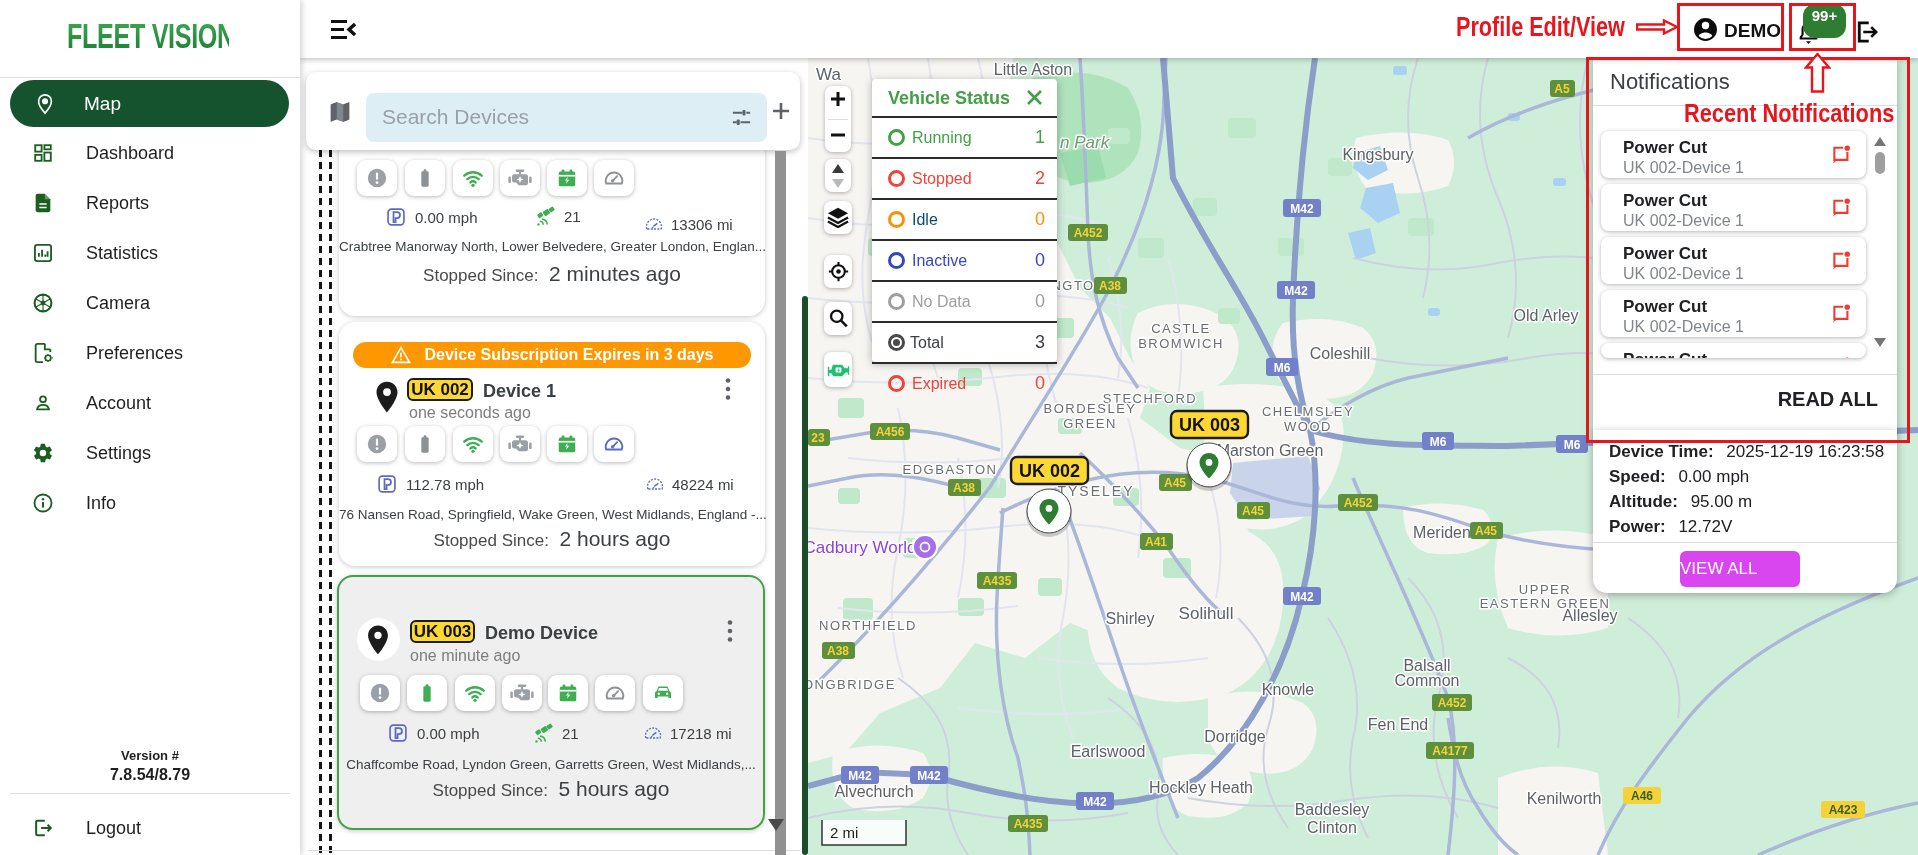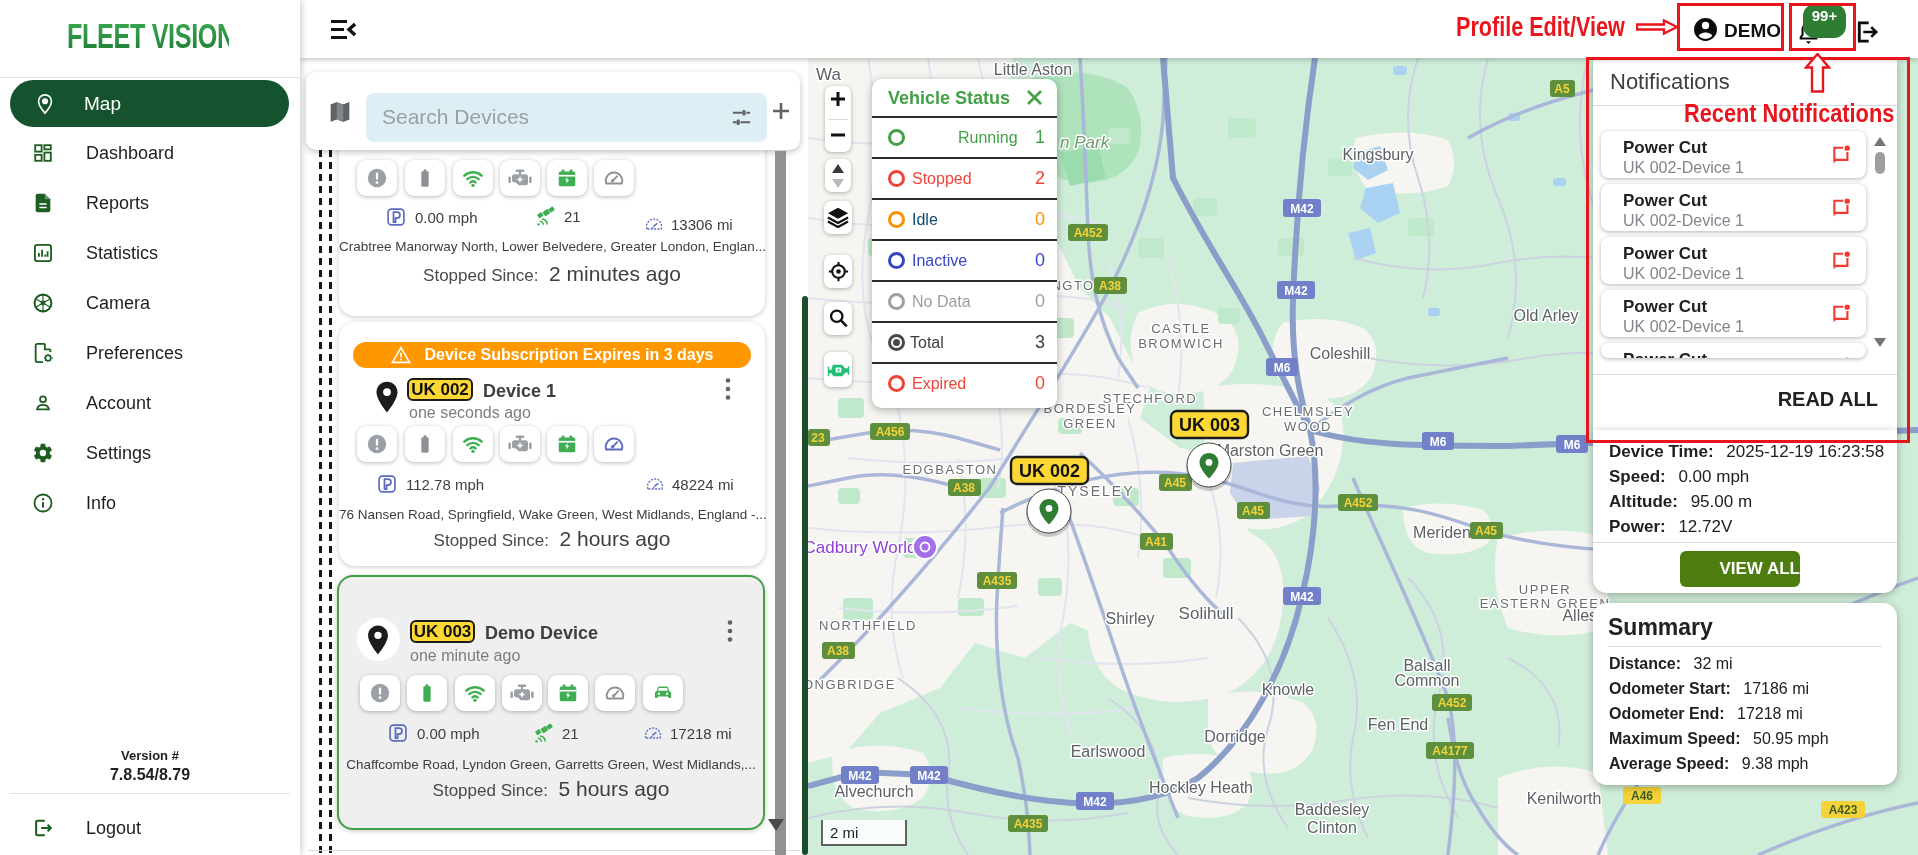--- a/index.html
+++ b/index.html
@@ -38,21 +38,21 @@
   .since .s2 { font-size:21px; }
   .statrow { position:absolute; font-size:15px; color:#3c4043; display:flex; align-items:center; white-space:nowrap; }
   #gbar { position:absolute; left:502px; top:238px; width:6px; height:559px; background:#1b4d2b; border-radius:3px; z-index:12;}
   #lscroll { position:absolute; left:475px; top:93px; width:11px; height:745px; background:#919191; z-index:12;}
 
   
   #map { position:absolute; left:808px; top:58px; width:1110px; height:797px; overflow:hidden; z-index:1; background:#f7f6f3; }
 
   
   .fpanel { position:absolute; background:#fff; z-index:15; }
-  #vstatus { left:872px; top:79px; width:185px; height:329px; border-radius:10px; box-shadow:0 2px 8px rgba(0,0,0,.3); }
+  #vstatus { left:872px; top:79px; width:185px; height:283px; border-radius:4px; box-shadow:0 2px 8px rgba(0,0,0,.3); }
   .vrow { position:absolute; left:0; width:185px; height:41px; display:flex; align-items:center; border-top:2px solid #2b2b2b; }
   .vring { width:17px; height:17px; border-radius:50%; border:3px solid; margin-left:16px; }
   .vlabel { font-size:16px; margin-left:7px; }
   .vnum { position:absolute; right:12px; font-size:18px; }
   #notifbox { left:1593px; top:58px; width:304px; height:377px; border-radius:4px; box-shadow:0 3px 10px rgba(0,0,0,.3); overflow:hidden;}
   .ncard { position:absolute; left:8px; width:265px; height:47px; background:#fff; border-radius:8px; box-shadow:0 1px 4px rgba(0,0,0,.3); }
   #devinfo { left:1593px; top:430px; width:304px; height:163px; border-radius:0 0 14px 14px; box-shadow:0 2px 8px rgba(0,0,0,.3); }
   .drow { position:absolute; left:16px; font-size:17px; color:#202124; }
   .drow b { margin-right:8px; }
   #summary { left:1593px; top:603px; width:304px; height:182px; border-radius:14px; box-shadow:0 2px 8px rgba(0,0,0,.3); }
@@ -764,21 +764,21 @@
         <rect x="12" y="12" width="8" height="7" rx="1" fill="#fff"></rect>
         <path d="M16.5 12.5l-2.5 3.5h2l-1 3 3.5-4h-2.2z" fill="#21bf73"></path>
       </svg>
   </div>
 
   <div class="fpanel" id="vstatus">
     <div style="position:absolute;left:16px;top:9px;font-size:18px;font-weight:bold;color:#43a047;">Vehicle Status</div>
     <svg style="position:absolute;right:13px;top:9px" width="19" height="19" viewBox="0 0 19 19">
         <path d="M3 3l13 13M16 3L3 16" stroke="#43a047" stroke-width="2.6"></path>
       </svg>
-    <div class="vrow" style="top:37px;gap:46px;">
+    <div class="vrow" style="top:37px;">
         <div class="vring" style="border-color:#43a047;"></div>
         <div class="vlabel" style="color:#43a047;">Running</div>
         <div class="vnum" style="color:#43a047;">1</div>
       </div>
     <div class="vrow" style="top:78px;">
         <div class="vring" style="border-color:#ef4438;"></div>
         <div class="vlabel" style="color:#ef4438;">Stopped</div>
         <div class="vnum" style="color:#ef4438;">2</div>
       </div>
     <div class="vrow" style="top:119px;">
@@ -858,26 +858,17 @@
     <div style="position:absolute;left:0;top:316px;width:304px;border-top:1px solid #dadce0;"></div>
     <div style="position:absolute;right:19px;top:330px;font-size:20px;font-weight:bold;color:#202124;">READ ALL</div>
   </div>
 
   <div class="fpanel" id="devinfo">
     <div class="drow" style="top:12px;"><b>Device Time:</b> 2025-12-19 16:23:58</div>
     <div class="drow" style="top:37px;"><b>Speed:</b> 0.00 mph</div>
     <div class="drow" style="top:62px;"><b>Altitude:</b> 95.00 m</div>
     <div class="drow" style="top:87px;"><b>Power:</b> 12.72V</div>
     <div style="position:absolute;left:0;top:112px;width:304px;border-top:1px solid #dadce0;"></div>
-    <div style="position:absolute;left:87px;top:121px;width:120px;height:36px;background:#4d7c0f;border-radius:6px;color:#fff;font-weight:bold;font-size:17px;text-align:right;line-height:36px;">VIEW ALL</div>
-  </div>
-
-  <div class="fpanel" id="summary">
-    <div style="position:absolute;left:15px;top:11px;font-size:23px;font-weight:bold;color:#202124;">Summary</div>
-    <div style="position:absolute;left:15px;top:43px;width:274px;border-top:1px solid #dadce0;"></div>
-    <div class="drow" style="top:52px;font-size:16px;"><b>Distance:</b> 32 mi</div>
-    <div class="drow" style="top:77px;font-size:16px;"><b>Odometer Start:</b> 17186 mi</div>
-    <div class="drow" style="top:102px;font-size:16px;"><b>Odometer End:</b> 17218 mi</div>
-    <div class="drow" style="top:127px;font-size:16px;"><b>Maximum Speed:</b> 50.95 mph</div>
-    <div class="drow" style="top:152px;font-size:16px;"><b>Average Speed:</b> 9.38 mph</div>
-  </div>
+    <div style="position:absolute;left:87px;top:121px;width:120px;height:36px;background:#d946ef;border-radius:6px;color:#fff;font-weight:normal;font-size:17px;text-align:left;line-height:36px;">VIEW ALL</div>
+  </div>
+
 
 </div>
 
 </body></html>

